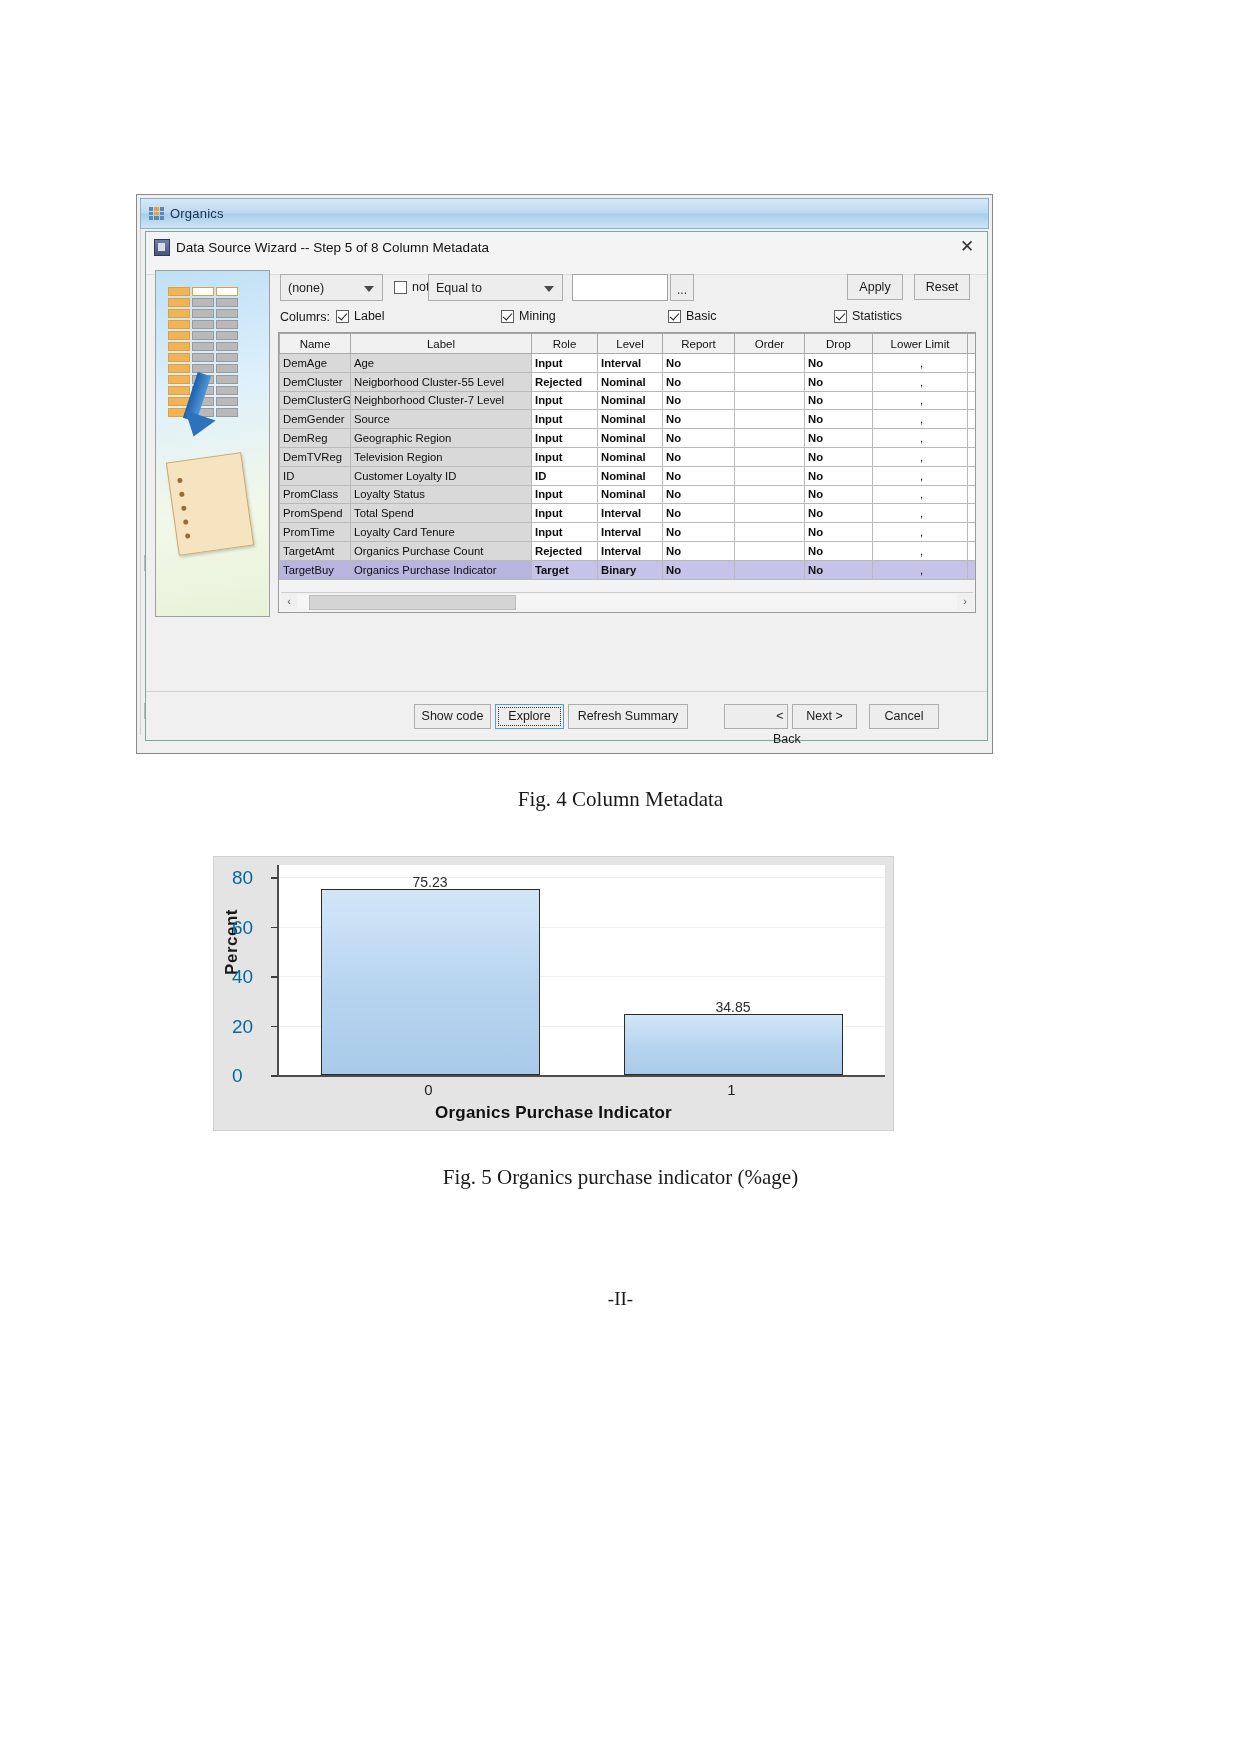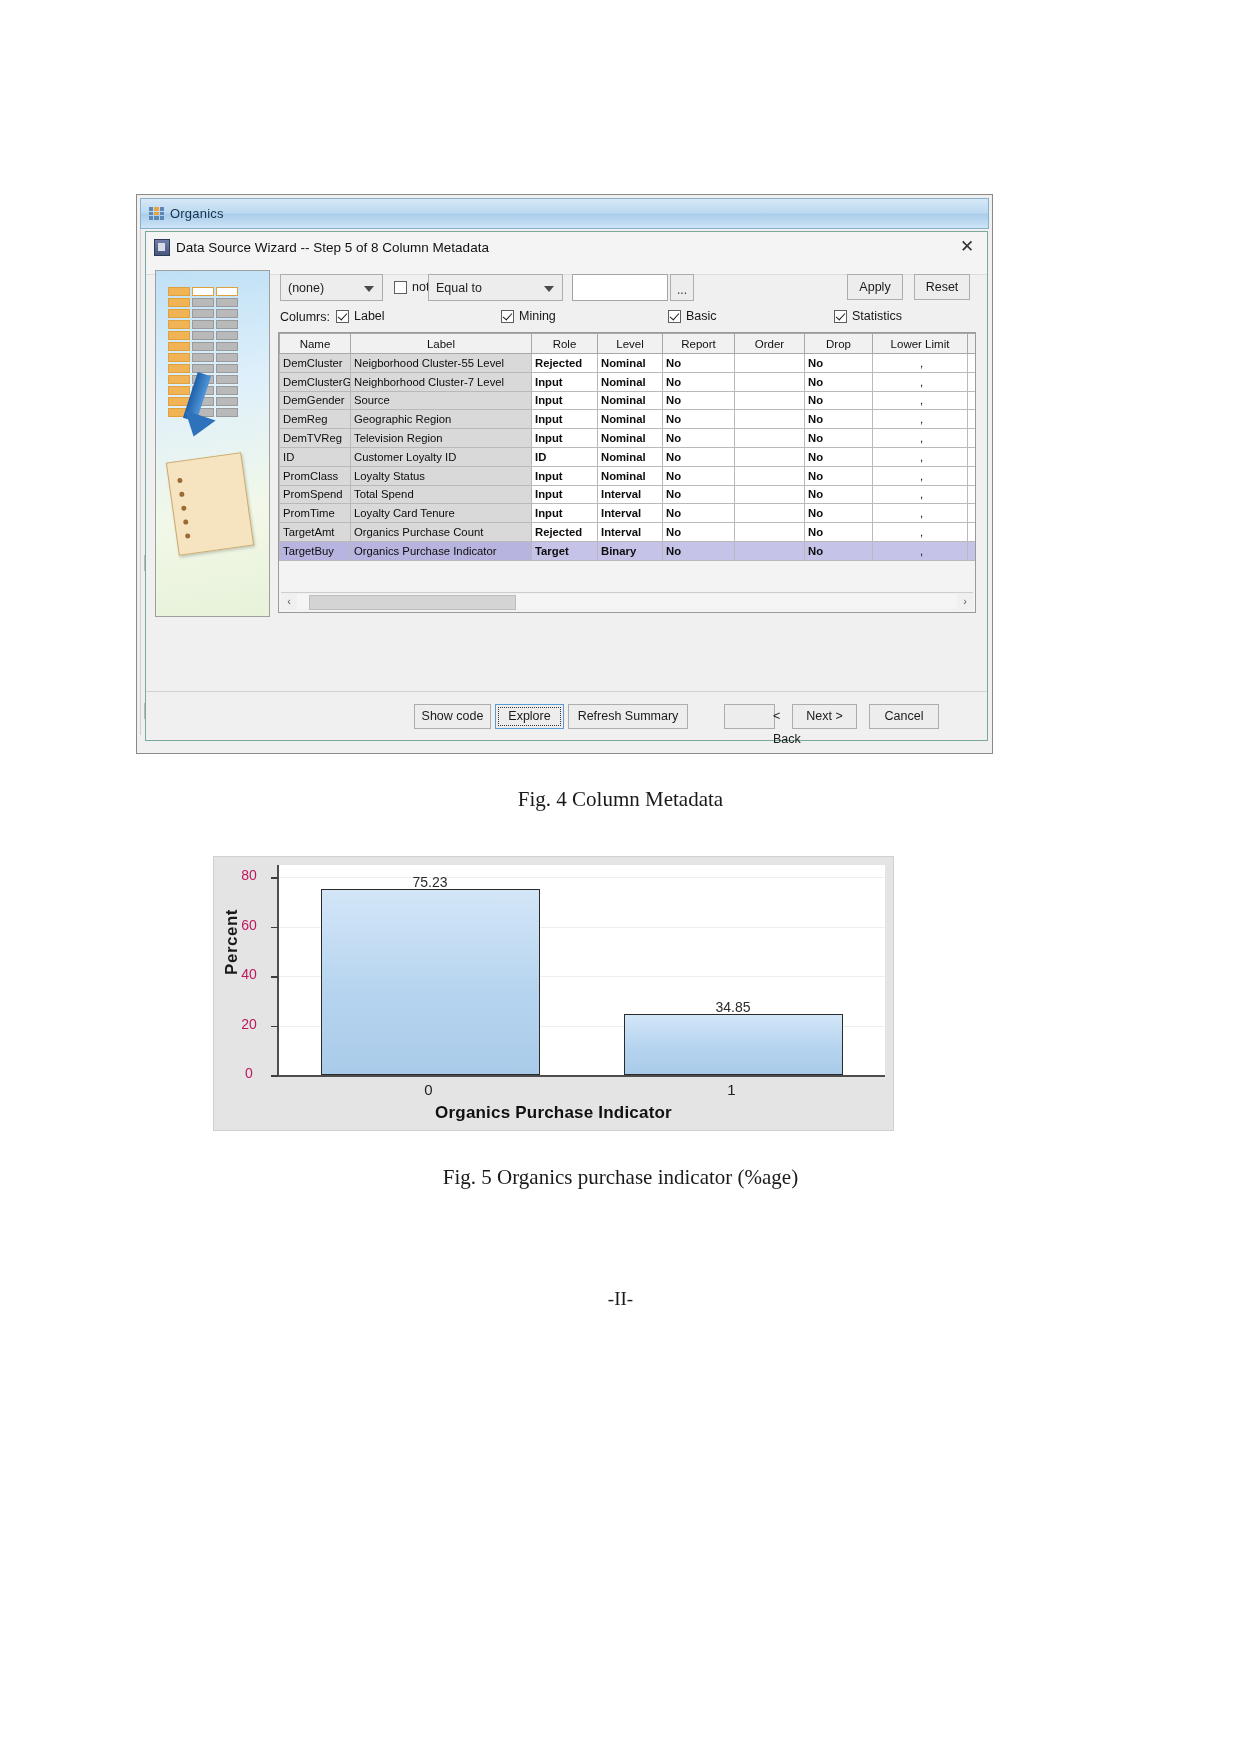--- a/index.html
+++ b/index.html
@@ -361,21 +361,21 @@
   .wiz-footer {
     position: absolute;
     left: 0; right: 0; bottom: 0;
     height: 48px;
     border-top: 1px solid #d2d2d2;
   }
   .wiz-footer .btn { position: absolute; top: 12px; height: 25px; line-height: 23px; }
   #btn-showcode { left: 268px;  width: 77px; }
   #btn-explore  { left: 349px;  width: 69px; outline: 1px dotted #333; outline-offset: -4px; border-color:#5a9bd5;}
   #btn-refresh  { left: 422px;  width: 120px; }
-  #btn-back     { left: 578px;  width: 51px; padding-left: 48px; }
+  #btn-back     { left: 578px;  width: 64px; padding-left: 48px; }
   #btn-next     { left: 646px;  width: 65px; }
   #btn-cancel   { left: 723px;  width: 70px; }
 
   
   .caption {
     position: absolute;
     width: 100%;
     text-align: center;
     font-family: "Liberation Serif", serif;
     font-size: 21px;
@@ -429,23 +429,23 @@
   }
   .bar-label {
     position: absolute;
     font-size: 14px;
     color: #2b2b2b;
     white-space: nowrap;
   }
   .ytick {
     position: absolute;
     right: 0;
-    font-size: 14px;
-    color: #be185d;
-    text-align: center;
+    font-size: 19px;
+    color: #0369a1;
+    text-align: left;
     width: 34px;
   }
   .ytick-mark {
     position: absolute;
     left: 63px;
     width: 7px; height: 1.6px;
     background: #3d3d3d;
   }
   .yaxis-title {
     position: absolute;
@@ -623,20 +623,31 @@
                   <th>Role</th>
                   <th>Level</th>
                   <th>Report</th>
                   <th>Order</th>
                   <th>Drop</th>
                   <th>Lower Limit</th>
                   <th>Uppe</th>
                 </tr>
               </thead>
             <tbody id="meta-body">
+                <tr>
+                  <td class="grey">DemAge</td>
+                  <td class="grey">Age</td>
+                  <td class="white">Input</td>
+                  <td class="white">Interval</td>
+                  <td class="white">No</td>
+                  <td class="plain"></td>
+                  <td class="white">No</td>
+                  <td class="plain" style="text-align: center;">,</td>
+                  <td class="plain"></td>
+                </tr>
                 <tr>
                   <td class="grey">DemCluster</td>
                   <td class="grey">Neigborhood Cluster-55 Level</td>
                   <td class="white">Rejected</td>
                   <td class="white">Nominal</td>
                   <td class="white">No</td>
                   <td class="plain"></td>
                   <td class="white">No</td>
                   <td class="plain" style="text-align: center;">,</td>
                   <td class="plain"></td>

